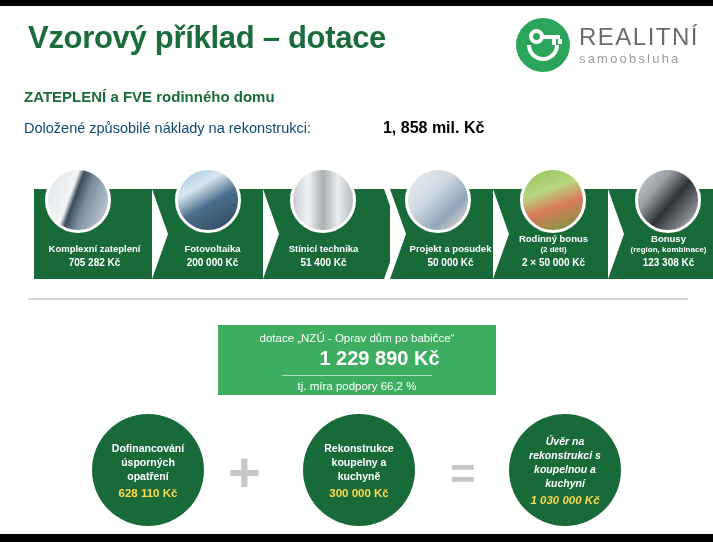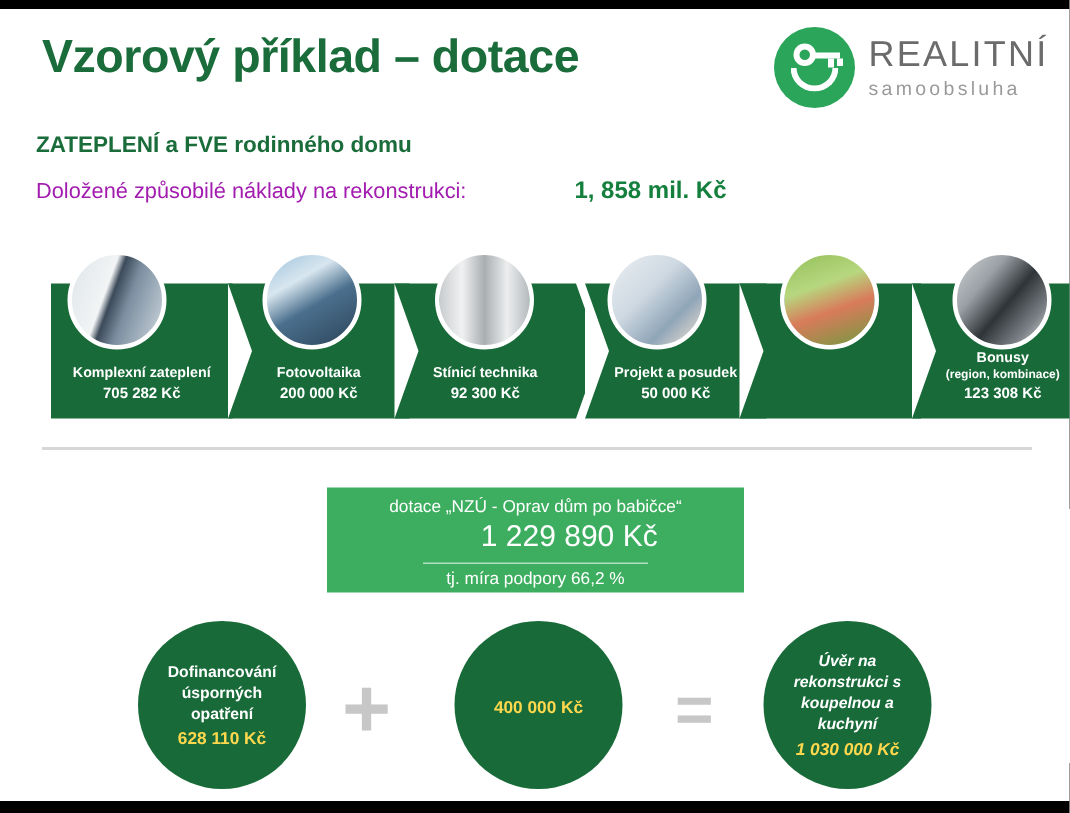--- a/index.html
+++ b/index.html
@@ -134,26 +134,26 @@
   .costs-row {
     position: absolute;
     left: 24px;
     top: 119px;
     width: 540px;
     display: flex;
     align-items: baseline;
   }
   .costs-label {
     font-size: 14.5px;
-    color: #a21caf;
+    color: #0c4a6e;
   }
   .costs-value {
     font-size: 16px;
     font-weight: bold;
-    color: #15803d;
+    color: #000000;
     margin-left: 72px;
   }
 
   
   .cards {
     position: absolute;
     left: 18px;
     top: 167px;
     width: 680px;
     height: 135px;
@@ -250,21 +250,21 @@
     top: 325px;
     width: 278px;
     height: 70px;
     background: #3dae5f;
     color: #fff;
     text-align: center;
     box-sizing: border-box;
     padding-top: 7px;
   }
   .subsidy .s1 { font-size: 11.5px; }
-  .subsidy .s2 { font-size: 20px; font-weight: normal; margin-top: 3px; padding-left: 45px; }
+  .subsidy .s2 { font-size: 20px; font-weight: bold; margin-top: 3px; padding-left: 45px; }
   .subsidy .divline {
     width: 150px;
     height: 1px;
     background: rgba(255,255,255,0.6);
     margin: 5px auto 4px;
   }
   .subsidy .s3 { font-size: 11.5px; }
 
   
   .bottom {
@@ -362,21 +362,21 @@
     </div>
     <div class="thumb t2" style="left:157px;">
         <div></div>
       </div>
 
     <div class="card" style="left:245px;">
       <div class="cut"></div>
       <div class="notch"></div>
       <div class="card-text">
         <span class="nm">Stínicí technika</span>
-        <span class="val">92 300 Kč</span>
+        <span class="val">51 400 Kč</span>
       </div>
     </div>
     <div class="thumb t3" style="left:272px;">
         <div></div>
       </div>
 
     <div class="card" style="left:360px;margin-left:12px;">
       <div class="cut"></div>
       <div class="notch"></div>
       <div class="card-text">
@@ -384,20 +384,25 @@
         <span class="val">50 000 Kč</span>
       </div>
     </div>
     <div class="thumb t4" style="left:387px;">
         <div></div>
       </div>
 
     <div class="card" style="left:475px;">
       <div class="cut"></div>
       <div class="notch"></div>
+      <div class="card-text">
+        <span class="nm">Rodinný bonus</span>
+        <span class="sub">(2 děti)</span>
+        <span class="val">2 × 50 000 Kč</span>
+      </div>
     </div>
     <div class="thumb t5" style="left:502px;">
         <div></div>
       </div>
 
     <div class="card" style="left:590px;">
       <div class="cut"></div>
       <div class="card-text">
         <span class="nm">Bonusy</span>
         <span class="sub">(region, kombinace)</span>
@@ -420,21 +425,24 @@
     <div class="circle" style="left:92px;">
       <div class="cl" style="white-space:pre-line;text-align:center;">Dofinancování
 úsporných
 opatření</div>
       <div class="cv">628 110 Kč</div>
     </div>
 
     <div class="op op-plus" style="left:228px;">+</div>
 
     <div class="circle" style="left:303px;">
-      <div class="cv">400 000 Kč</div>
+      <div class="cl" style="white-space:pre-line;">Rekonstrukce
+koupelny a
+kuchyně</div>
+      <div class="cv">300 000 Kč</div>
     </div>
 
     <div class="op op-eq" style="left:450px;">=</div>
 
     <div class="circle" style="left:509px;font-style:italic;">
       <div class="cl" style="white-space:pre-line;">Úvěr na
 rekonstrukci s
 koupelnou a
 kuchyní</div>
       <div class="cv">1 030 000 Kč</div>

